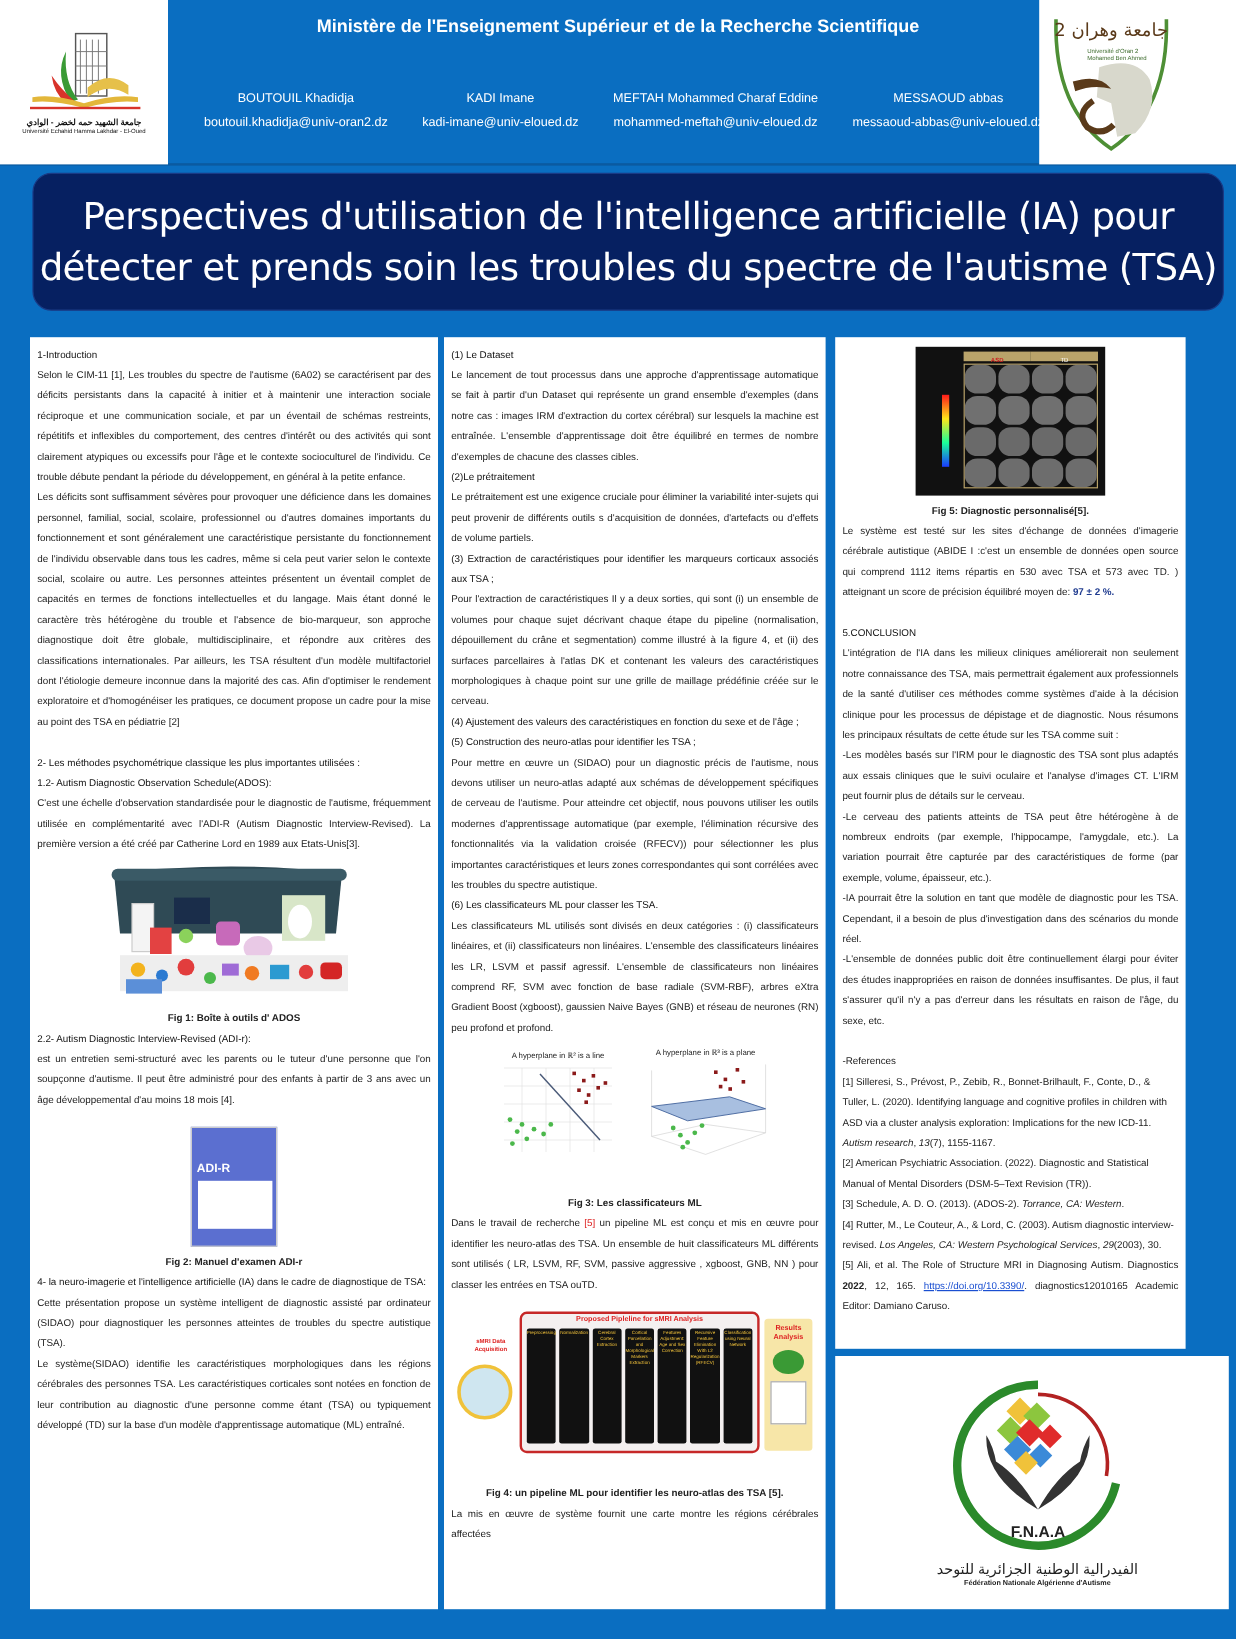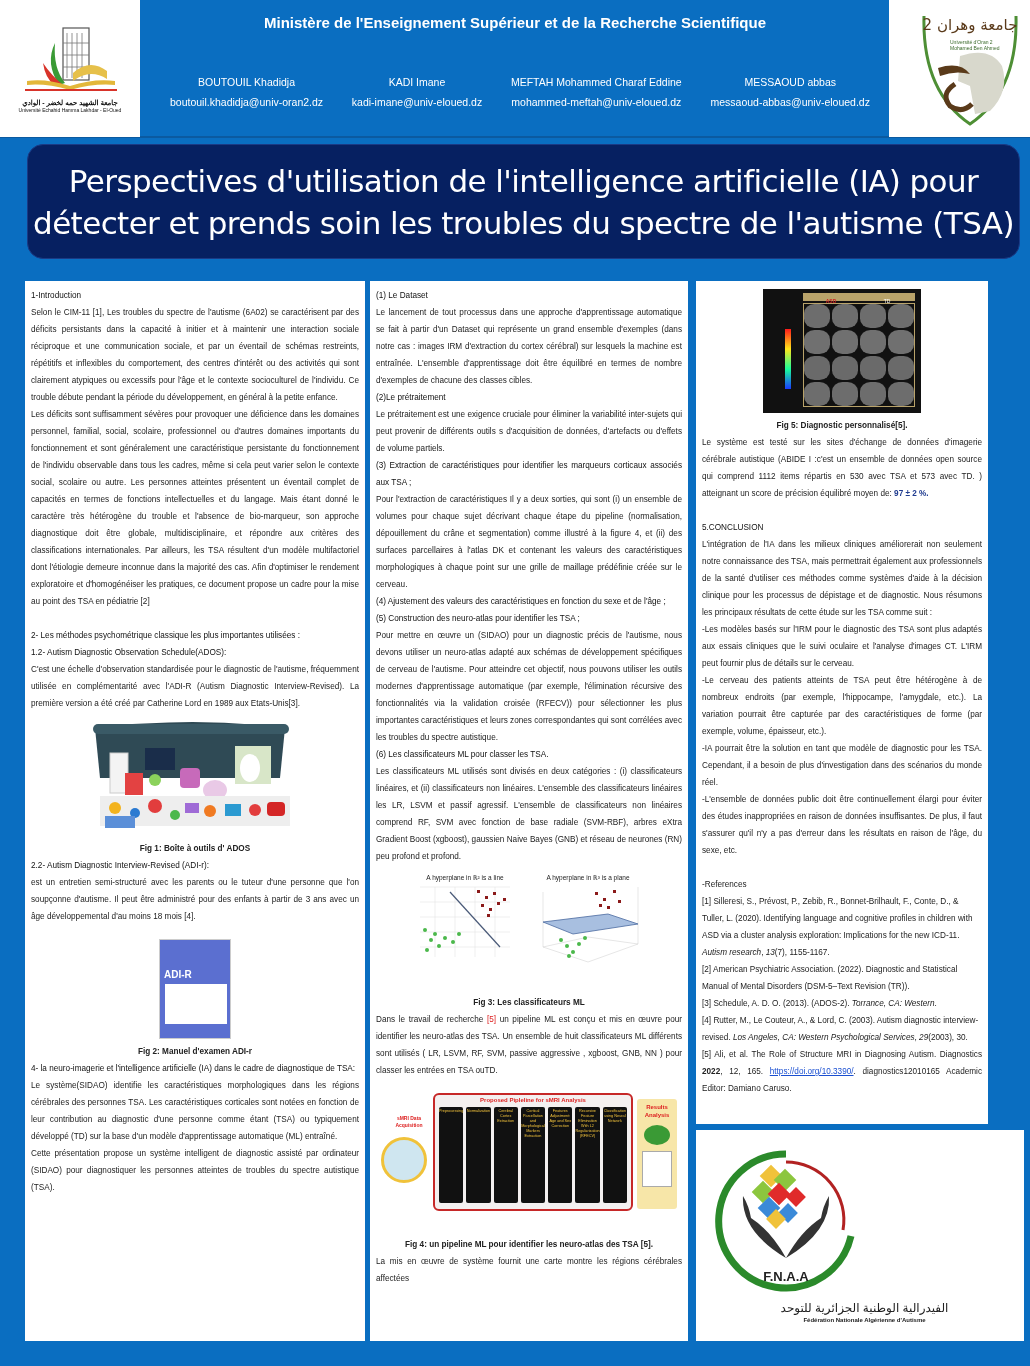--- a/index.html
+++ b/index.html
@@ -2,40 +2,40 @@
 <html><head>
 <meta charset="utf-8">
 <style>
   * { box-sizing: border-box; margin: 0; padding: 0; }
   html, body { width: 1030px; height: 1366px; overflow: hidden; }
   body { background: #0a6ec1; font-family: "Liberation Sans", sans-serif; color: #111; position: relative; }
 
   
   .header { position: absolute; left: 0; top: 0; width: 1030px; height: 138px; background: #0a6ec1; border-bottom: 2px solid #0b5aa0; }
   .logo-left { position: absolute; left: 0; top: 0; width: 140px; height: 137px; background: #fff; display: flex; flex-direction: column; align-items: center; justify-content: center; }
-  .logo-right { position: absolute; right: 0; top: 0; width: 141px; height: 137px; background: #fff; display: flex; align-items: center; justify-content: flex-end; }
+  .logo-right { position: absolute; right: 0; top: 0; width: 164px; height: 137px; background: #fff; display: flex; align-items: center; justify-content: flex-start; }
   .ministry { position: absolute; left: 140px; width: 750px; top: 14px; text-align: center; color: #fff; font-weight: bold; font-size: 15px; }
   .authors { position: absolute; left: 170px; top: 72px; width: 700px; display: flex; justify-content: space-between; }
   .author { text-align: center; color: #fff; font-size: 10.5px; line-height: 20px; }
   .author .nm { font-weight: normal; }
 
   
   .title-box { position: absolute; left: 27px; top: 144px; width: 993px; height: 115px; background: #062061; border-radius: 16px; border: 1px solid #1a3a85; display: flex; align-items: center; justify-content: center; text-align: center; }
   .title-box h1 { color: #fff; font-weight: normal; font-size: 31px; line-height: 42px; font-family: "DejaVu Sans", sans-serif; letter-spacing: -0.6px; }
 
   
   .col { position: absolute; background: #fff; padding: 6px 6px; font-size: 8.2px; line-height: 17px; text-align: justify; color: #222; }
   .col p { margin: 0; }
   .col .h { font-weight: normal; color: #111; }
   .col1 { left: 25px; top: 281px; width: 340px; height: 1060px; }
   .col2 { left: 370px; top: 281px; width: 318px; height: 1060px; }
   .col3 { left: 696px; top: 281px; width: 292px; height: 843px; }
-  .col4 { left: 696px; top: 1130px; width: 328px; height: 211px; display: flex; flex-direction: column; justify-content: center; padding-left: 15px; }
+  .col4 { left: 696px; top: 1130px; width: 328px; height: 211px; display: flex; flex-direction: column; align-items: center; justify-content: center; padding-left: 15px; }
   .cap { text-align: center; font-weight: bold; font-size: 8.2px; }
-  .figure { display: flex; justify-content: center; align-items: flex-start; margin: 6px 0 4px; }
+  .figure { display: flex; justify-content: center; align-items: center; margin: 6px 0 4px; }
   .ref-link { color: #1a4fd1; text-decoration: underline; }
   .red { color: #d22; }
   .hl { color: #1f3b8f; font-weight: bold; }
   .spacer { height: 17px; }
   i { font-style: italic; }
 </style>
 </head>
 <body>
 
 <div class="header">
@@ -145,22 +145,22 @@
 
   <div class="figure" style="height:100px;margin-top:14px;">
     <div style="width:72px;height:100px;background:#5b6fd0;position:relative;border:1px solid #ccc;">
       <div style="position:absolute;left:4px;top:26px;color:#fff;font-weight:bold;font-size:10px;">ADI-R</div>
       <div style="position:absolute;left:5px;top:44px;width:62px;height:40px;background:#fff;"></div>
     </div>
   </div>
   <p class="cap">Fig 2: Manuel d'examen ADI-r</p>
 
   <p class="h">4- la neuro-imagerie et l'intelligence artificielle (IA) dans le cadre de diagnostique de TSA:</p>
+  <p>Cette présentation propose un système intelligent  de diagnostic assisté par ordinateur (SIDAO) pour diagnostiquer les personnes atteintes de troubles du spectre autistique (TSA).</p>
   <p>Le système(SIDAO) identifie les caractéristiques morphologiques dans les régions cérébrales des personnes TSA. Les caractéristiques corticales sont notées en fonction de leur contribution au diagnostic d'une personne  comme étant (TSA) ou typiquement développé (TD) sur la base d'un modèle d'apprentissage automatique (ML) entraîné.</p>
-  <p>Cette présentation propose un système intelligent  de diagnostic assisté par ordinateur (SIDAO) pour diagnostiquer les personnes atteintes de troubles du spectre autistique (TSA).</p>
 </div>
 
 <div class="col col2">
   <p class="h">(1) Le Dataset</p>
   <p>Le lancement de tout processus dans une  approche d'apprentissage automatique se fait à partir d'un  Dataset  qui représente un grand ensemble d'exemples (dans notre cas : images IRM d'extraction du cortex cérébral)  sur lesquels la machine est entraînée. L'ensemble d'apprentissage doit être équilibré en termes de nombre d'exemples de chacune des classes cibles.</p>
   <p class="h">(2)Le prétraitement</p>
   <p>Le prétraitement est une exigence cruciale pour éliminer la variabilité inter-sujets qui peut provenir de différents  outils s d'acquisition de données, d'artefacts ou d'effets de volume partiels.</p>
   <p class="h">(3) Extraction de caractéristiques  pour identifier les marqueurs corticaux associés aux TSA ;</p>
   <p>Pour l'extraction de caractéristiques Il y a deux sorties, qui sont (i) un ensemble de volumes pour chaque sujet décrivant chaque étape du pipeline (normalisation, dépouillement du crâne et segmentation) comme illustré à la figure 4, et (ii) des surfaces parcellaires à l'atlas DK et contenant les valeurs des caractéristiques morphologiques à chaque point sur une grille de maillage prédéfinie créée sur le cerveau.</p>
   <p class="h">(4) Ajustement des valeurs des caractéristiques en fonction du sexe et de l'âge ;</p>

